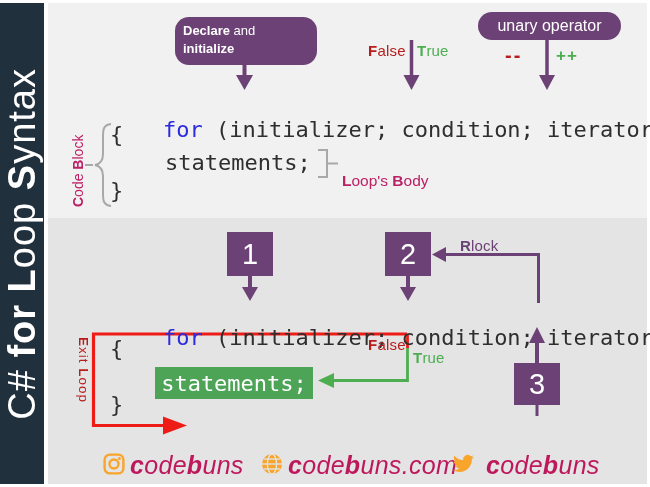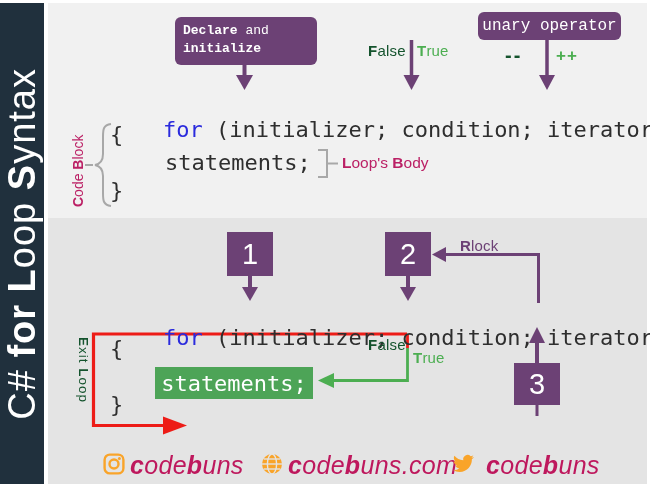--- a/index.html
+++ b/index.html
@@ -10,28 +10,28 @@
   .sidebar{left:0;top:3px;width:44px;height:481px;background:#20303d;
            display:flex;align-items:center;justify-content:center;}
   .sidebar-text{writing-mode:vertical-rl;transform:rotate(180deg);
                 color:#fff;font-size:38px;line-height:44px;letter-spacing:1px;white-space:pre;}
   .sec-top{left:48px;top:3px;width:599px;height:215px;background:#f1f1f1;}
   .sec-bottom{left:48px;top:218px;width:599px;height:266px;background:#e4e4e4;}
   .overlay{left:0;top:0;pointer-events:none;z-index:4;}
   .txt{z-index:6;}
   .mono{font-family:"DejaVu Sans Mono",monospace;font-size:22px;color:#2e2e2e;white-space:pre;z-index:6;}
   .kw{color:#2b2bdd;}
-  .purple-box{background:#6c4175;color:#fff;border-radius:6px;z-index:5;font-family:Liberation Mono, monospace;}
+  .purple-box{background:#6c4175;color:#fff;border-radius:14px;z-index:5;}
   .declare-box{left:175px;top:17px;width:142px;box-sizing:border-box;
                padding:5px 8px 6px 8px;font-size:13px;line-height:1.42;}
   .unary-box{left:478px;top:12px;width:143px;height:28px;display:flex;
              align-items:center;justify-content:center;font-size:16px;}
   .numbox{width:46px;background:#6c4175;color:#fff;display:flex;align-items:center;
           justify-content:center;font-size:29px;z-index:5;}
-  .red{color:#14532d;}
+  .red{color:#b91c1c;}
   .green{color:#4cae51;text-align:right;}
   .crimson{color:#bb2065;}
   .purple{color:#6c4175;}
   .lbl{font-size:15px;letter-spacing:.2px;}
   .vlabel-ccw{writing-mode:vertical-rl;transform:rotate(180deg);}
   .vlabel-cw{writing-mode:vertical-rl;}
   .stm-box{left:155px;top:367px;width:158px;height:32px;background:#4da457;
            display:flex;align-items:center;justify-content:center;z-index:5;}
   .stm-box .mono{color:#fff;}
   .footer-txt{font-size:25px;color:#be185d;letter-spacing:.3px;z-index:6;font-style:italic;}
@@ -129,21 +129,21 @@
     <span class="kw">for</span><span> (initializer; condition; iterator)</span>
   </div>
   <div class="abs mono" style="left:110px;top:122px;">{</div>
   <div class="abs mono" style="left:165px;top:150px;">statements;</div>
   <div class="abs mono" style="left:110px;top:178px;">}</div>
 
   <div class="abs txt crimson vlabel-ccw" style="left:70px;top:123px;height:84px;font-size:14px;display:flex;align-items:center;">
     <span><span class="b">C</span><span>ode </span><span class="b">B</span><span>lock</span></span>
   </div>
 
-  <div class="abs txt crimson" style="left:342px;top:154px;font-size:15.5px;">
+  <div class="abs txt crimson" style="left:342px;top:172px;font-size:15.5px;">
     <span class="b">L</span><span>oop's </span><span class="b">B</span><span>ody</span>
   </div>
 
   <div class="abs numbox" style="left:227px;top:232px;height:44px;">
     <span>1</span>
     </div>
   <div class="abs numbox" style="left:385px;top:232px;height:44px;">
     <span>2</span>
     </div>
   <div class="abs numbox" style="left:514px;top:363px;height:42px;">

